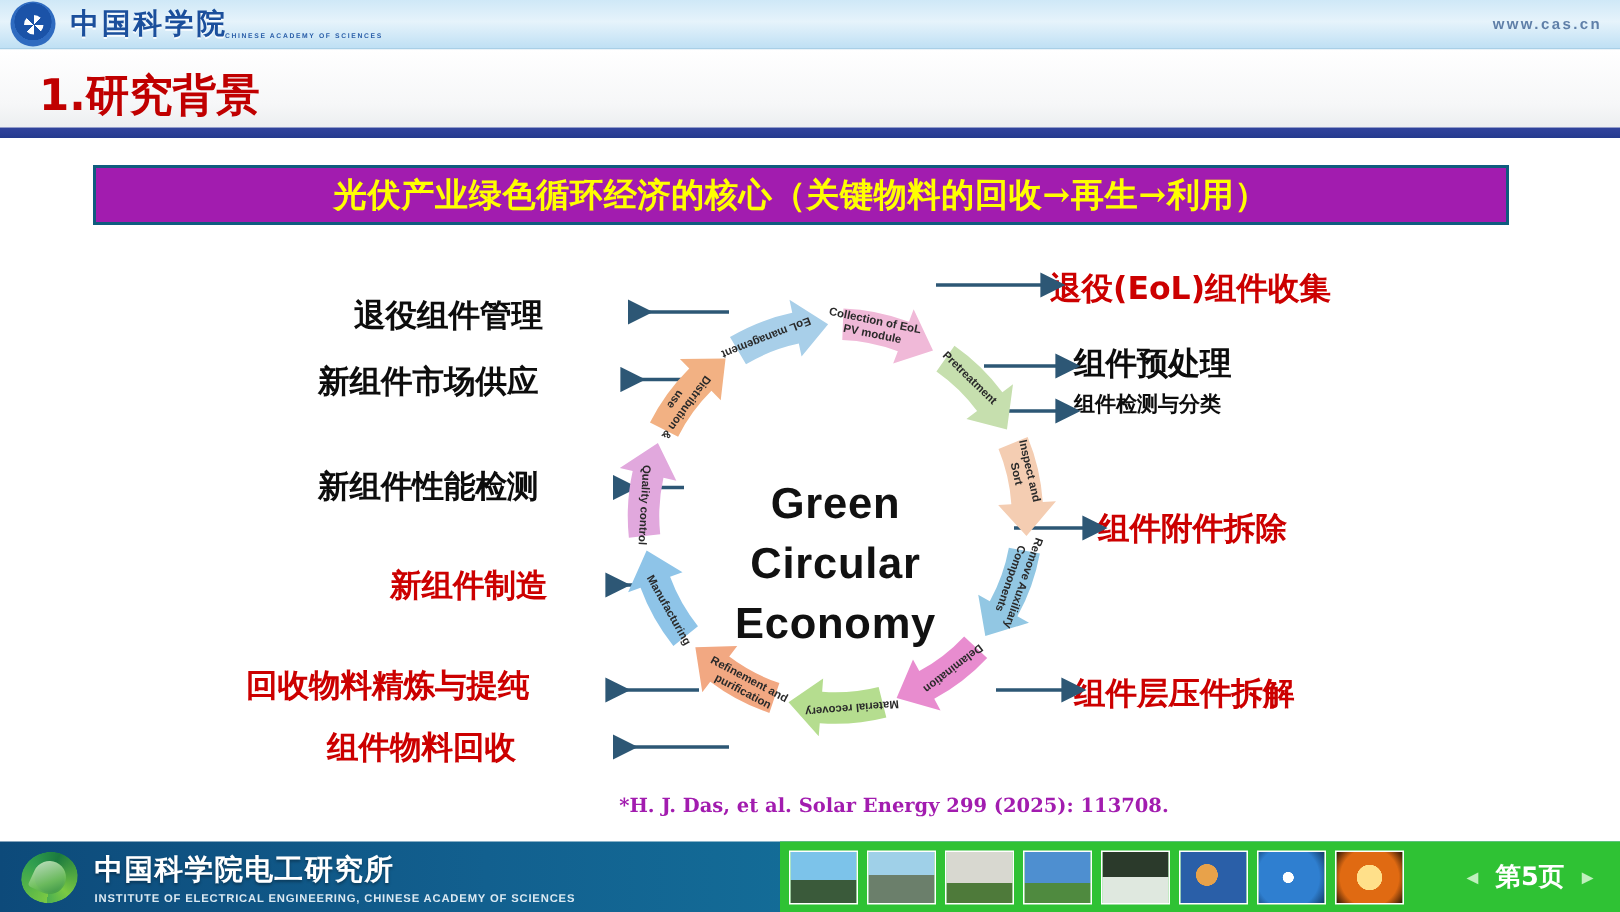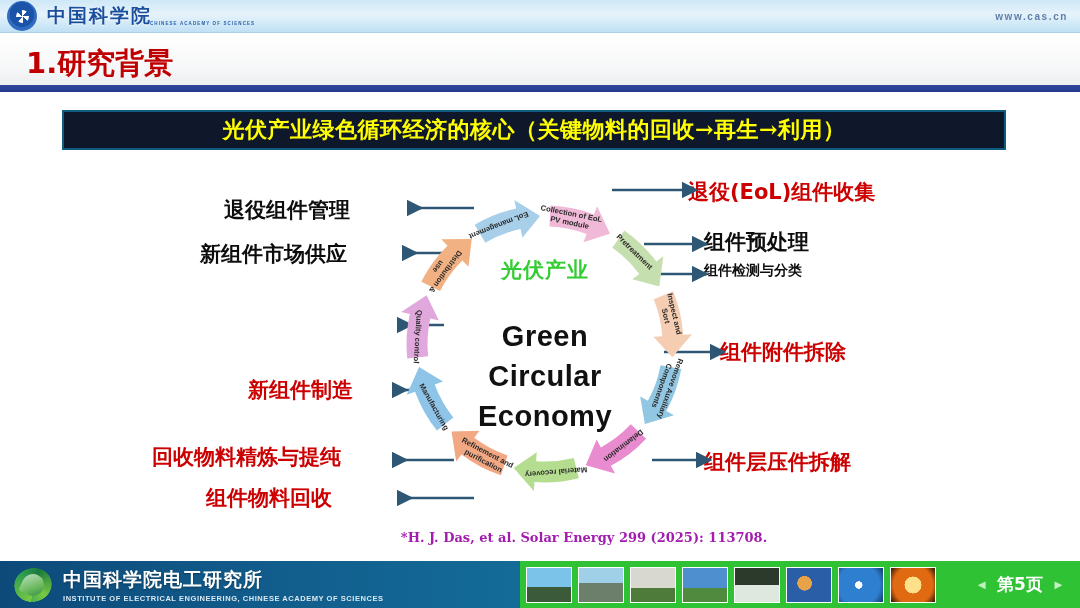--- a/index.html
+++ b/index.html
@@ -51,30 +51,30 @@
     font-family:"DejaVu Sans", sans-serif;
   }
   .blue-rule{
     position:absolute; left:0; top:85px; width:1080px; height:7px;
     background:linear-gradient(to bottom,#31439c,#2b3f96 55%,#243a8d);
   }
 
   
   .banner{
     position:absolute; left:62px; top:110px; width:944px; height:40px;
-    background:#0f172a; border:2px solid #0f5c7e;
+    background:#a21caf; border:2px solid #0f5c7e;
     display:flex; align-items:center; justify-content:center;
   }
   .banner-text{
     color:#ffff00; font-size:22px; font-weight:bold;
     font-family:"DejaVu Serif", serif; letter-spacing:.5px;
   }
 
   
-  .diagram{ position:absolute; left:4px; top:160px; width:908px; height:385px; }
+  .diagram{ position:absolute; left:16px; top:160px; width:908px; height:385px; }
 
   .lab{ position:absolute; font-weight:bold; white-space:nowrap;
         font-family:"DejaVu Sans", sans-serif; line-height:1.18; }
   .lab.black{ color:#0d0d0d; }
   .lab.red{ color:#cc0000; }
 
   .cycle-wrap{ position:absolute; left:386px; top:12px; width:310px; height:345px; }
   .cycle-svg{ position:absolute; left:0; top:0; }
 
   .center-cn{
@@ -156,20 +156,21 @@
 <div class="blue-rule"></div>
 
 <div class="banner">
   <span class="banner-text">光伏产业绿色循环经济的核心（关键物料的回收→再生→利用）</span>
 </div>
 
 <div class="diagram">
 
   <div class="lab black" style="left:220px; top:38px; font-size:21px;">退役组件管理</div>
   <div class="lab black" style="left:196px; top:82px; font-size:21px;">新组件市场供应</div>
+  <div class="lab black" style="left:196px; top:152px; font-size:21px;">新组件性能检测</div>
   <div class="lab red" style="left:244px; top:218px; font-size:21px;">新组件制造</div>
   <div class="lab red" style="left:148px; top:285px; font-size:21px;">回收物料精炼与提纯</div>
   <div class="lab red" style="left:202px; top:326px; font-size:21px;">组件物料回收</div>
 
   <div class="lab red" style="left:684px; top:20px; font-size:21px;">退役(EoL)组件收集</div>
   <div class="lab black" style="left:700px; top:70px; font-size:21px;">组件预处理</div>
   <div class="lab black" style="left:700px; top:102px; font-size:14px;">组件检测与分类</div>
   <div class="lab red" style="left:716px; top:180px; font-size:21px;">组件附件拆除</div>
   <div class="lab red" style="left:700px; top:290px; font-size:21px;">组件层压件拆解</div>
 
@@ -243,21 +244,20 @@
           <text x="233.16292859333606" y="273.3634874780512" class="seg-label" text-anchor="middle" dominant-baseline="middle" transform="rotate(142.36363636363637 233.16292859333606 273.3634874780512)"><tspan x="233.16292859333606" dy="0">Delamination</tspan></text>
           <text x="165.95360108529147" y="299.5304615504245" class="seg-label" text-anchor="middle" dominant-baseline="middle" transform="rotate(175.0909090909091 165.95360108529147 299.5304615504245)"><tspan x="165.95360108529147" dy="0">Material recovery</tspan></text>
           <text x="95.26658262711376" y="285.2074151677202" class="seg-label" text-anchor="middle" dominant-baseline="middle" transform="rotate(27.818181818181813 95.26658262711376 285.2074151677202)"><tspan x="95.26658262711376" dy="-4.5">Refinement and</tspan><tspan x="95.26658262711376" dy="9">purification</tspan></text>
           <text x="43.54450212866851" y="234.94181435463727" class="seg-label" text-anchor="middle" dominant-baseline="middle" transform="rotate(60.54545454545456 43.54450212866851 234.94181435463727)"><tspan x="43.54450212866851" dy="0">Manufacturing</tspan></text>
           <text x="27.208754697454637" y="164.69263220956572" class="seg-label" text-anchor="middle" dominant-baseline="middle" transform="rotate(93.27272727272725 27.208754697454637 164.69263220956572)"><tspan x="27.208754697454637" dy="0">Quality control</tspan></text>
           <text x="51.44582472000671" y="96.76348770656345" class="seg-label" text-anchor="middle" dominant-baseline="middle" transform="rotate(126 51.44582472000671 96.76348770656345)"><tspan x="51.44582472000671" dy="-4.5">Distribution &amp;</tspan><tspan x="51.44582472000671" dy="9">use</tspan></text>
           <text x="108.560613715118" y="52.72140426093408" class="seg-label" text-anchor="middle" dominant-baseline="middle" transform="rotate(158.72727272727275 108.560613715118 52.72140426093408)"><tspan x="108.560613715118" dy="0">EoL management</tspan></text>
         </g>
     </svg>
 
-    <div class="center-cn" style="top:84px;">光伏产业</div>
     <div class="center-en" style="top:148px;">Green</div>
     <div class="center-en" style="top:188px;">Circular</div>
     <div class="center-en" style="top:228px;">Economy</div>
   </div>
 
   <div class="citation" style="top:370px;">*H. J. Das, et al. Solar Energy 299 (2025): 113708.</div>
 </div>
 
 <div class="footer">
   <div class="footer-logo">

